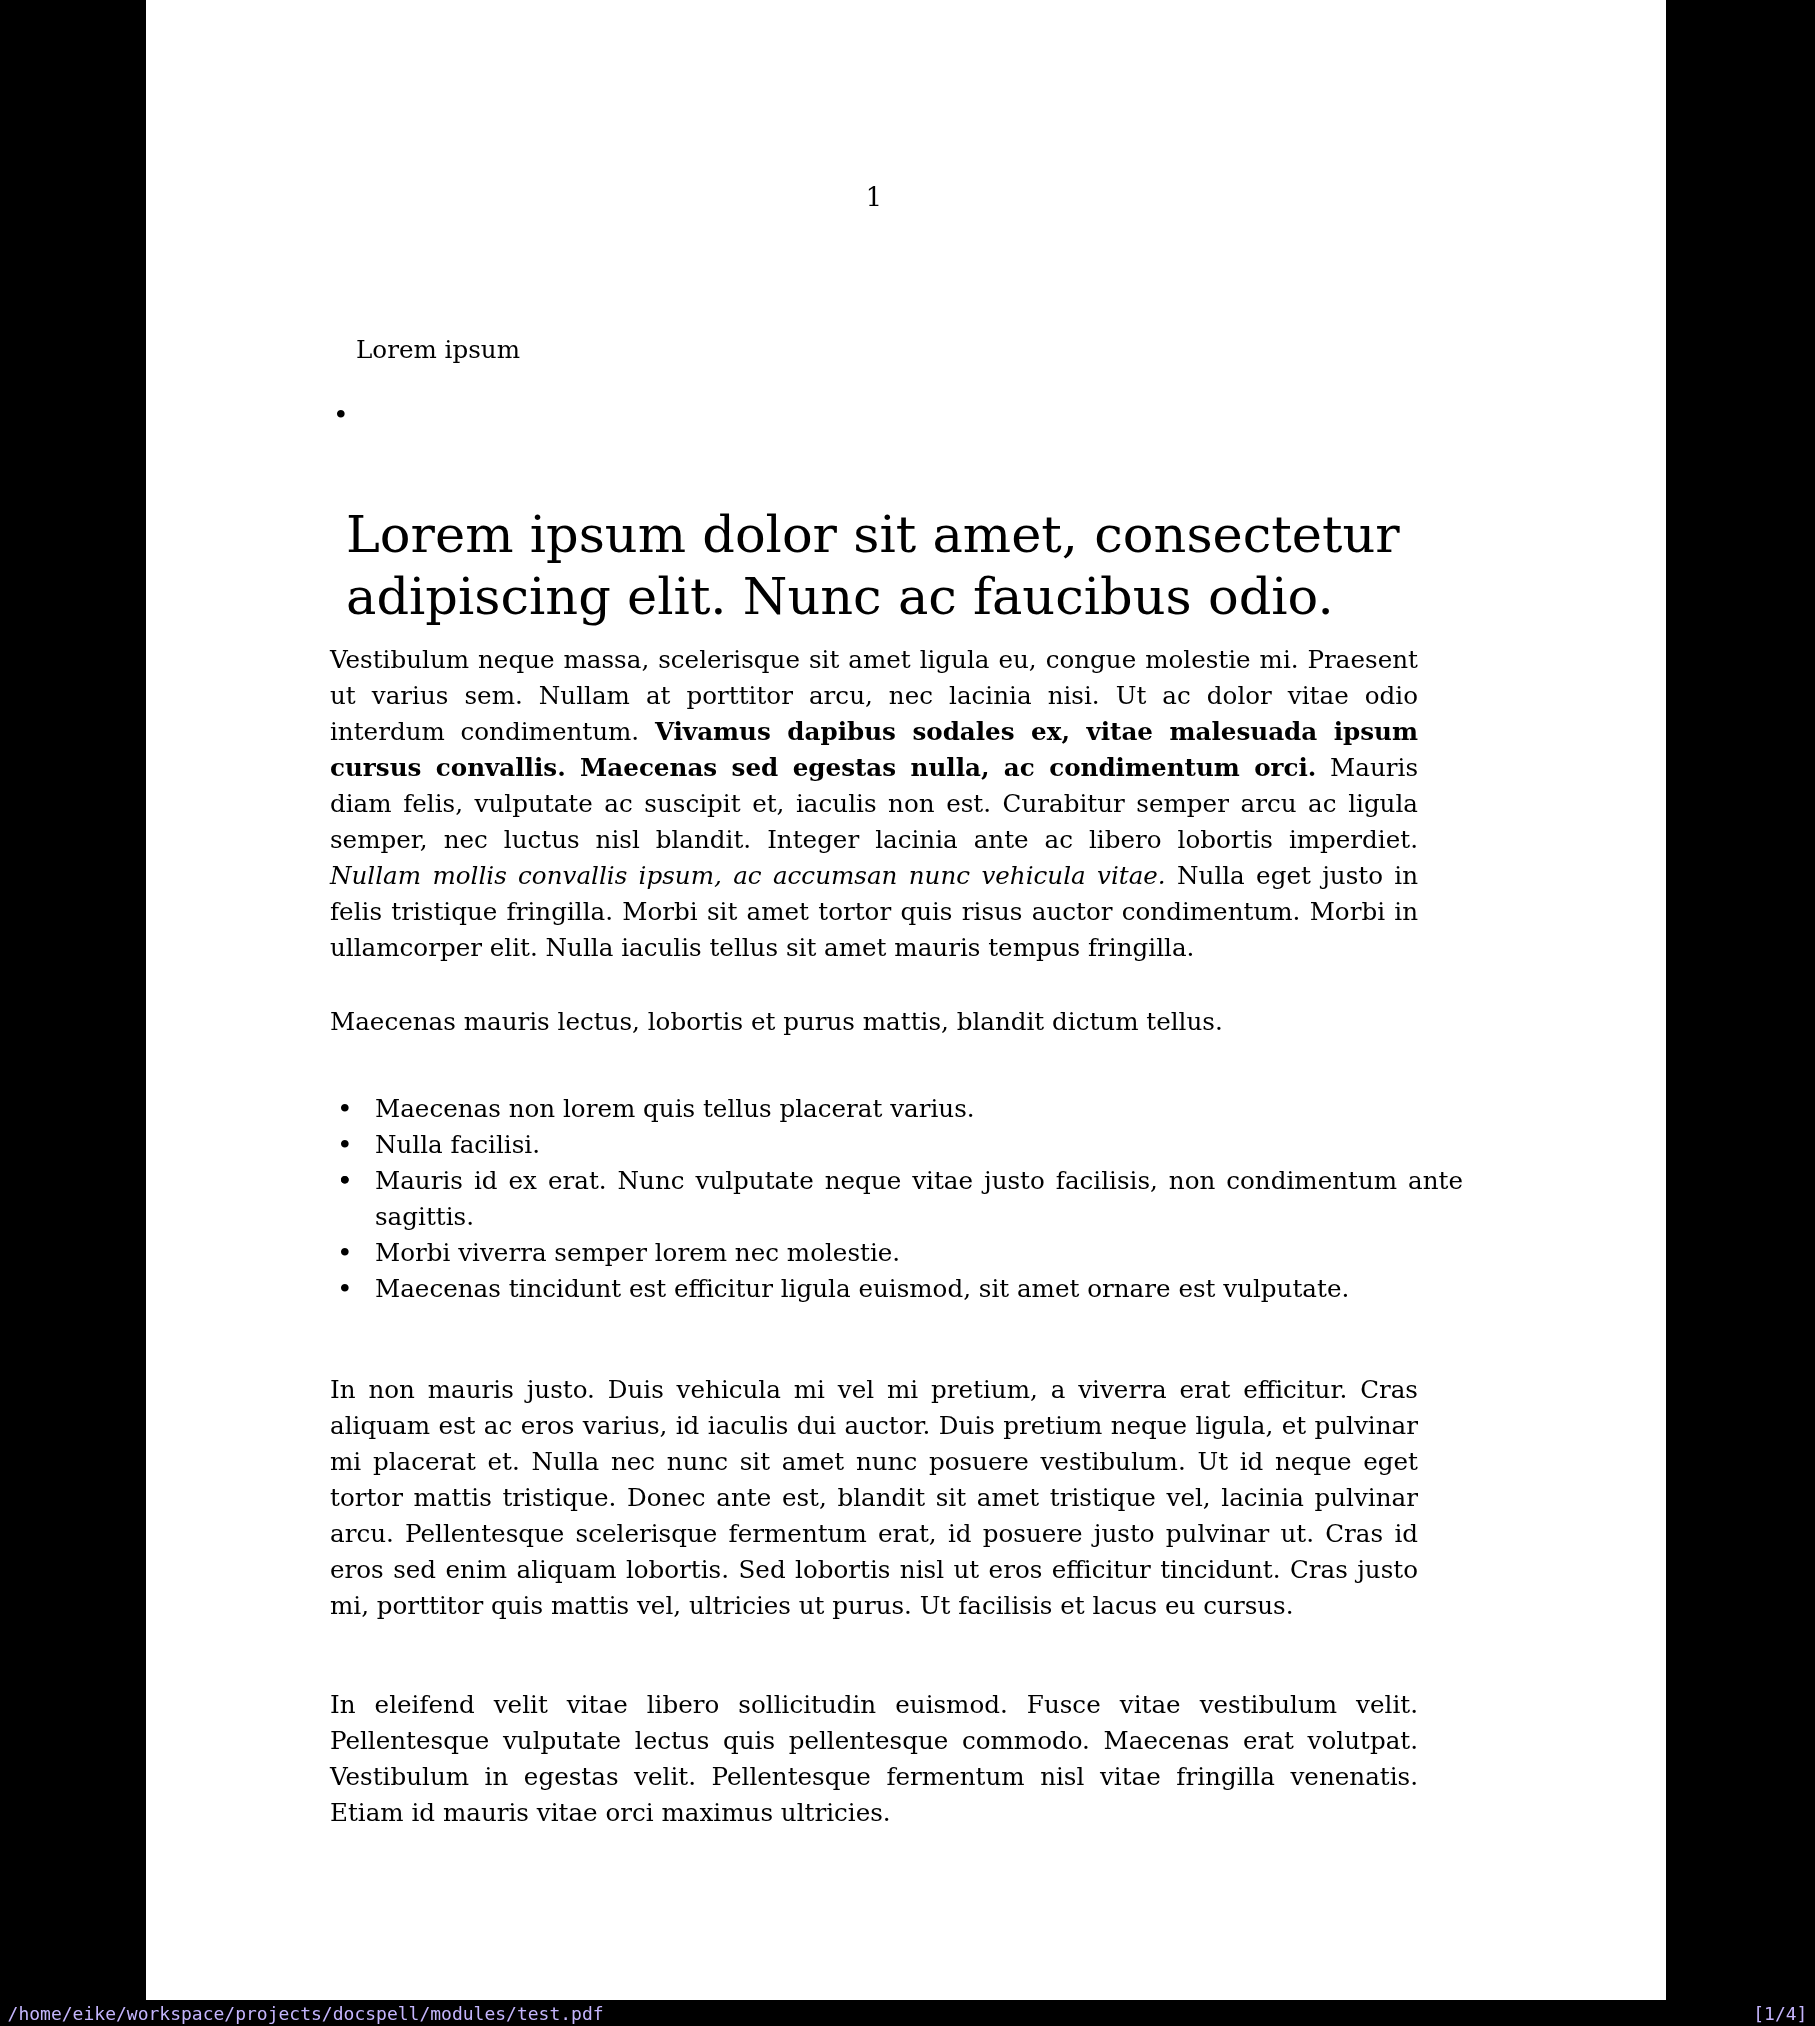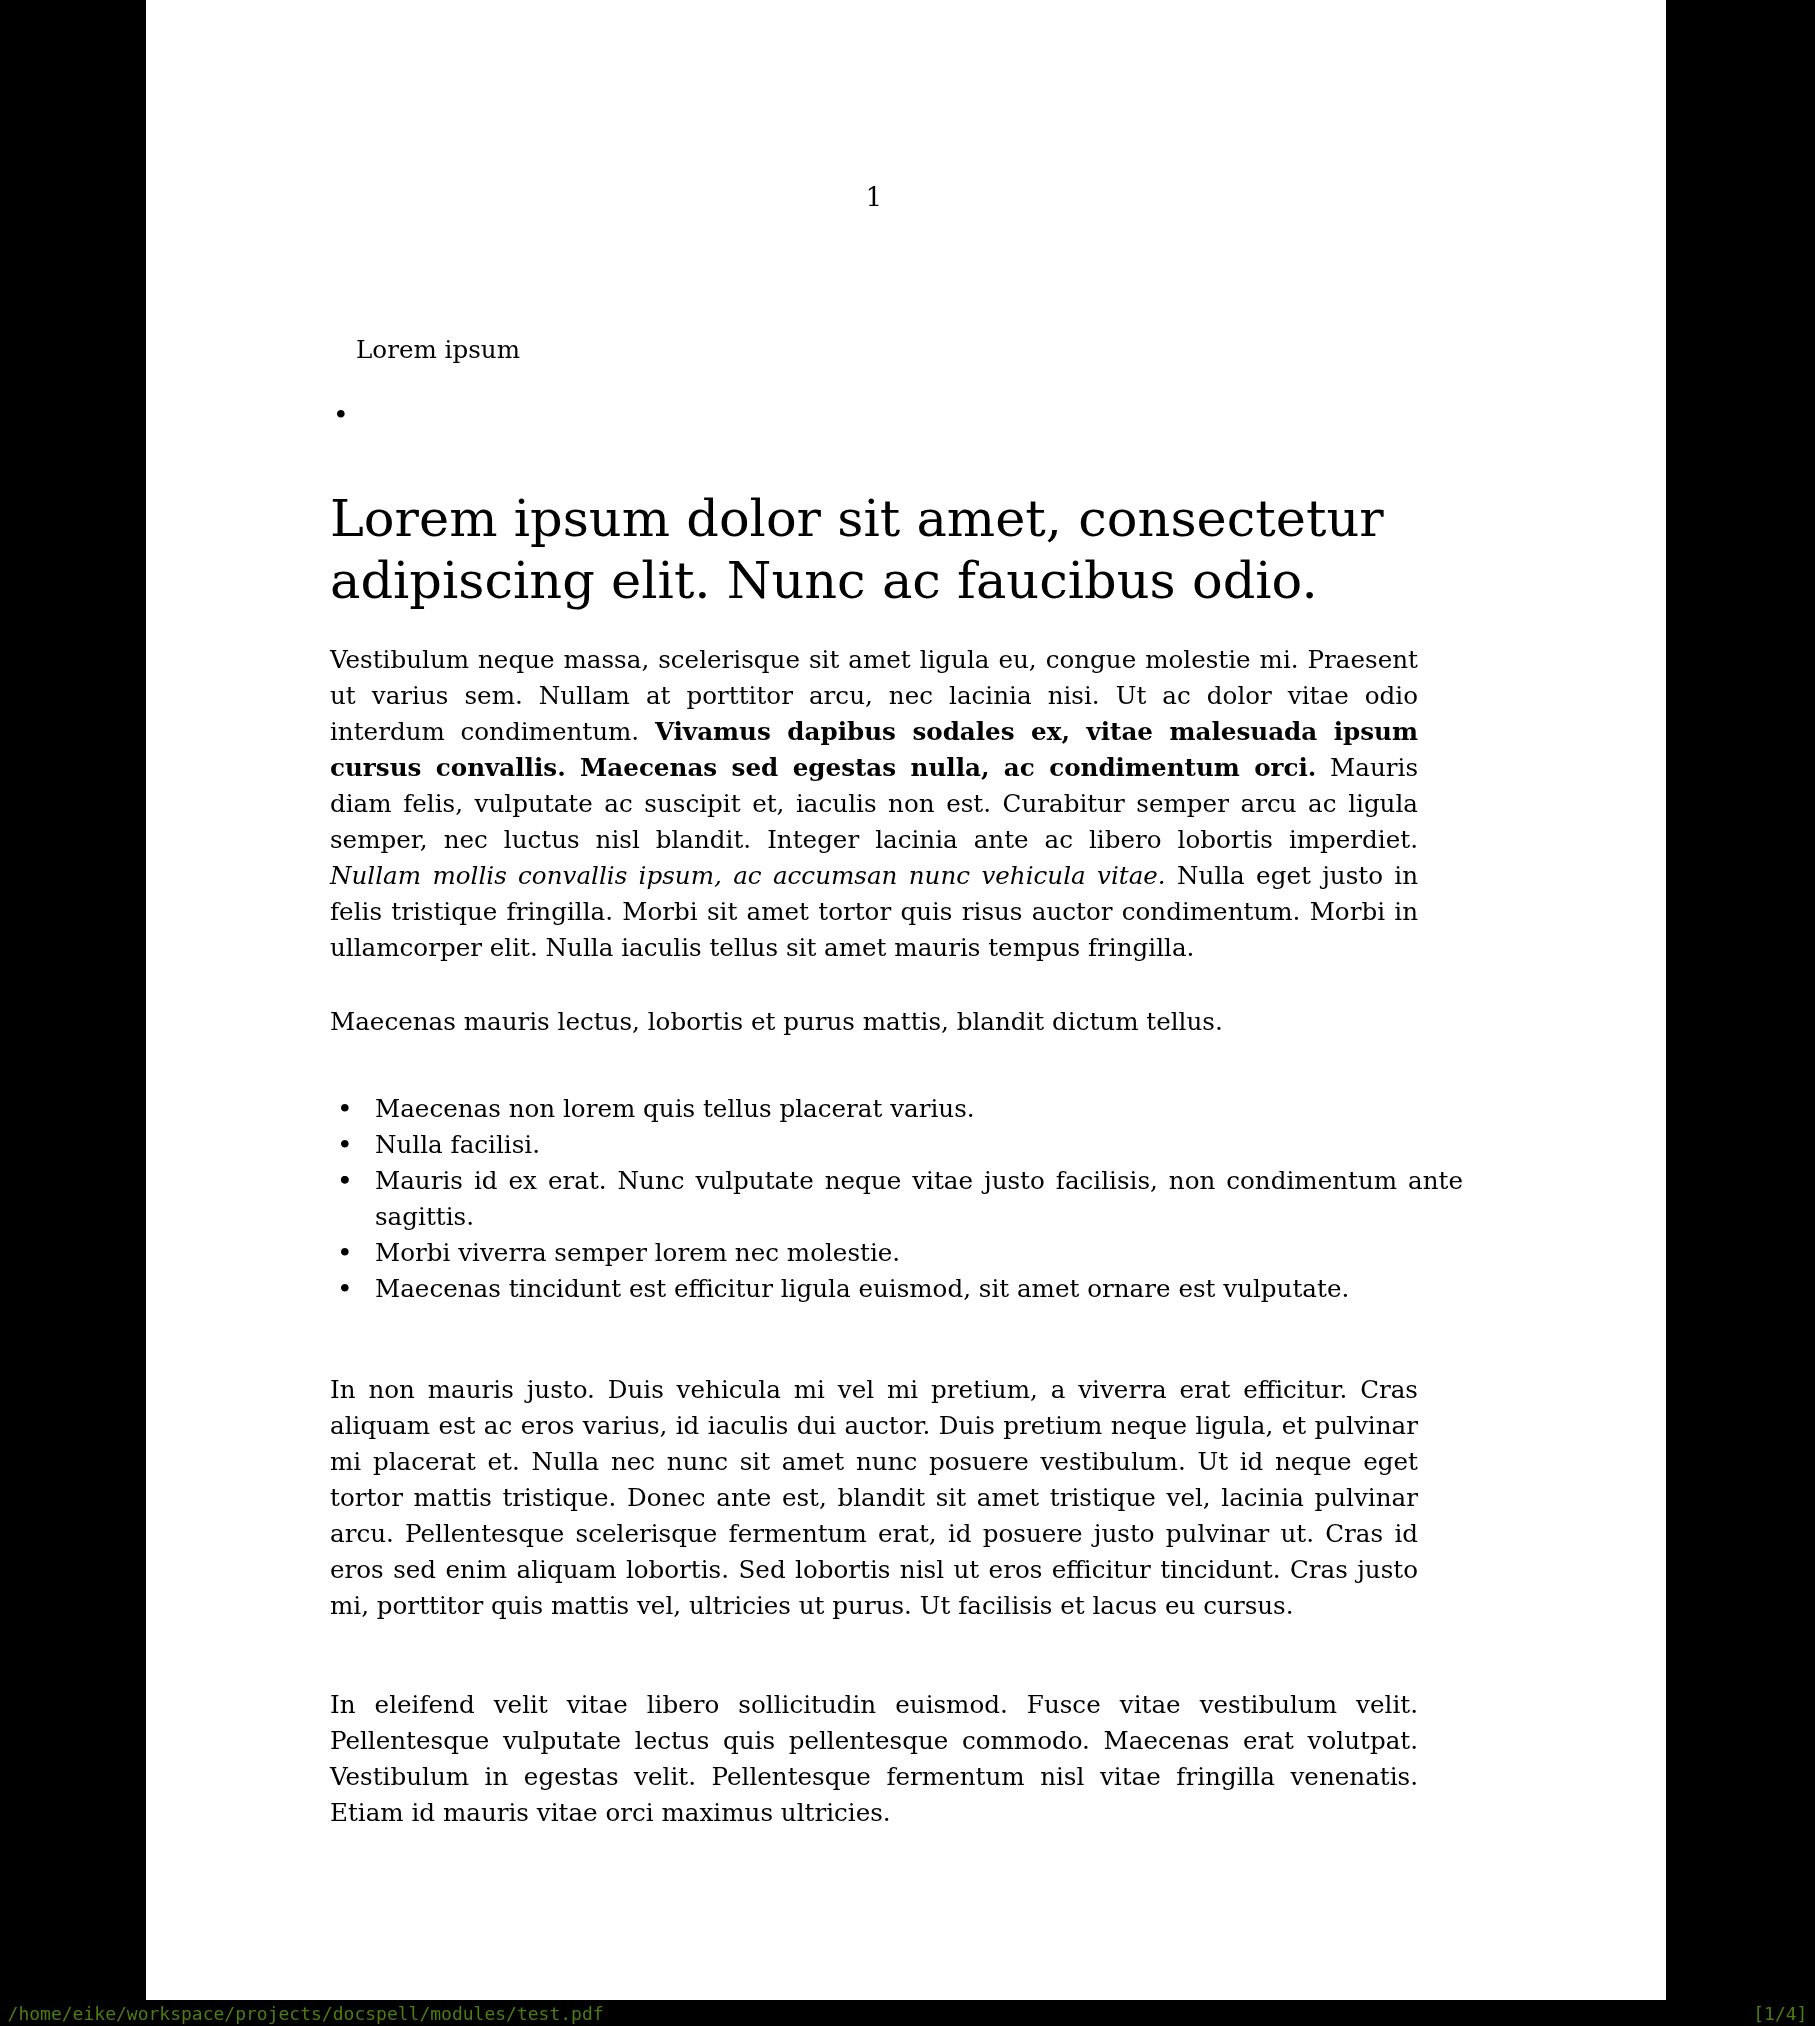--- a/index.html
+++ b/index.html
@@ -13,41 +13,41 @@
     background:#fff;
   }
   
   .tcol{position:absolute;left:184px;width:1088px;}
   .body-text{font-size:24.6px;line-height:36px;text-align:justify;}
   .page-number{top:183px;text-align:center;font-size:25.6px;line-height:28px;}
   .intro-label{top:332px;font-size:24.6px;line-height:36px;margin-left:26px;}
   .solo-bullet{top:397px;left:187px;font-size:26.5px;line-height:36px;}
   .doc-heading{
     top:488px;font-size:51px;line-height:62px;font-weight:normal;
-    margin:0;text-align:left;letter-spacing:0;
+    margin:16px;text-align:left;letter-spacing:0;
   }
   .para1{top:642px;}
   .para2{top:1004px;}
   .para3{top:1372px;}
   .para4{top:1687px;}
   .b{font-weight:bold;margin-top:8px;}
   .i{font-style:italic;}
   ul.doc-list{
     position:absolute;left:184px;top:1091px;width:1088px;
     margin:0;padding:0 0 0 45px;list-style:none;
     font-size:24.6px;line-height:36px;text-align:justify;
   }
   ul.doc-list li{position:relative;margin:0;padding:0;}
   .li-bullet{
     position:absolute;left:-38px;top:0;font-size:26.5px;line-height:36px;
   }
   
   .status-bar{
     position:absolute;left:0;top:2000px;width:1815px;height:26.5px;
-    background:#000;color:#4d7c0f;
+    background:#000;color:#c4b5fd;
     font-family:"DejaVu Sans Mono",monospace;font-size:18px;
     display:flex;justify-content:space-between;align-items:center;
     padding:0 7.6px;box-sizing:border-box;
   }
 </style>
 </head>
 <body>
 
 <div id="screen">
 

